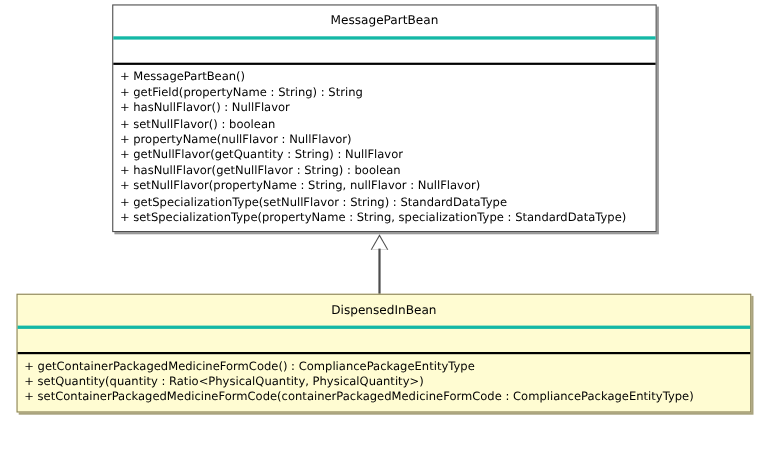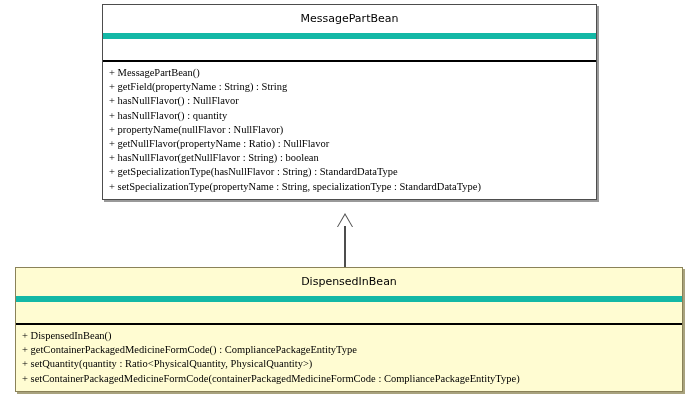--- a/index.html
+++ b/index.html
@@ -28,33 +28,32 @@
     border-color: #8a8259;
     box-shadow: 2px 2px 0 0 #a9a37e;
   }
 
   .uml-name {
     text-align: center;
     font-size: 11px;
     color: #000000;
     line-height: 14px;
     padding: 7px 4px 7px 4px;
-    border-bottom: 6px solid #14b8a6;
+    border-bottom: 3px solid #14b8a6;
     white-space: nowrap;
     overflow: hidden;
   }
 
   .uml-attrs {
     height: 21px;
     border-bottom: 2px solid #000000;
   }
 
   .uml-ops {
     padding: 4px 0 5px 0;
-    font-family: Liberation Serif, serif;
   }
   .uml-op {
     font-size: 10.5px;
     line-height: 14.2px;
     color: #000000;
     padding-left: 6px;
     white-space: nowrap;
     overflow: hidden;
   }
 
@@ -90,40 +89,40 @@
 <div class="uml-class" id="class-0" style="left:102px; top:4px; width:495px;">
 
   <div class="uml-name">MessagePartBean</div>
 
   <div class="uml-attrs"></div>
 
   <div class="uml-ops">
     <div class="uml-op">+ MessagePartBean()</div>
     <div class="uml-op">+ getField(propertyName : String) : String</div>
     <div class="uml-op">+ hasNullFlavor() : NullFlavor</div>
-    <div class="uml-op">+ hasNullFlavor() : quantity</div>
+    <div class="uml-op">+ setNullFlavor() : boolean</div>
     <div class="uml-op">+ propertyName(nullFlavor : NullFlavor)</div>
-    <div class="uml-op">+ getNullFlavor(propertyName : Ratio) : NullFlavor</div>
+    <div class="uml-op">+ getNullFlavor(getQuantity : String) : NullFlavor</div>
     <div class="uml-op">+ hasNullFlavor(getNullFlavor : String) : boolean</div>
-    <div class="uml-op">+ getSpecializationType(hasNullFlavor : String) : StandardDataType</div>
+    <div class="uml-op">+ setNullFlavor(propertyName : String, nullFlavor : NullFlavor)</div>
+    <div class="uml-op">+ getSpecializationType(setNullFlavor : String) : StandardDataType</div>
     <div class="uml-op">+ setSpecializationType(propertyName : String, specializationType : StandardDataType)</div>
   </div>
 </div>
 
 <div class="generalization" style="left:335px; top:213px; width:20px; height:55px;">
   <div class="gen-triangle-outline" style="left:2px; top:0px;"></div>
   <div class="gen-triangle" style="left:3px; top:2px;"></div>
   <div class="gen-line" style="left:9px; top:13px; height:42px;"></div>
 </div>
 
 <div class="uml-class highlight" id="class-1" style="left:15px; top:267px; width:668px;">
 
   <div class="uml-name">DispensedInBean</div>
 
   <div class="uml-attrs"></div>
 
   <div class="uml-ops">
-    <div class="uml-op">+ DispensedInBean()</div>
     <div class="uml-op">+ getContainerPackagedMedicineFormCode() : CompliancePackageEntityType</div>
     <div class="uml-op">+ setQuantity(quantity : Ratio&lt;PhysicalQuantity, PhysicalQuantity&gt;)</div>
     <div class="uml-op">+ setContainerPackagedMedicineFormCode(containerPackagedMedicineFormCode : CompliancePackageEntityType)</div>
   </div>
 </div>
 
 </body></html>

